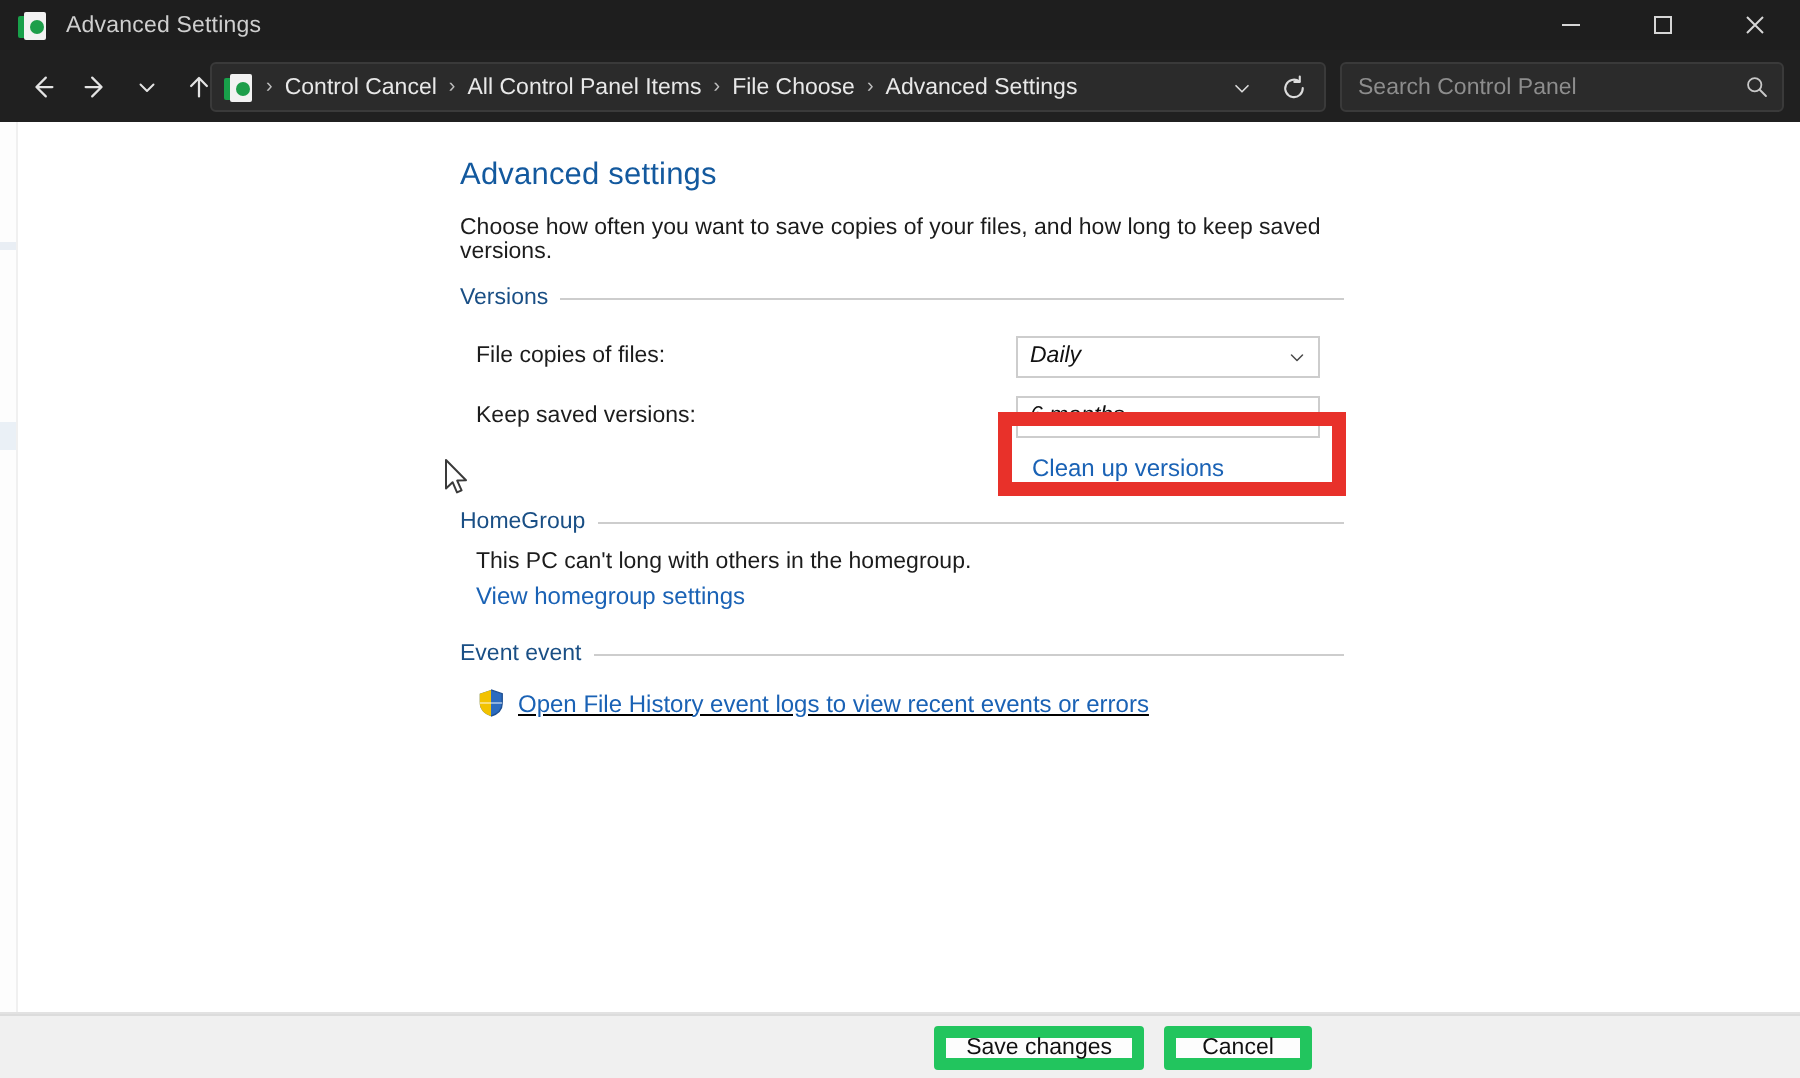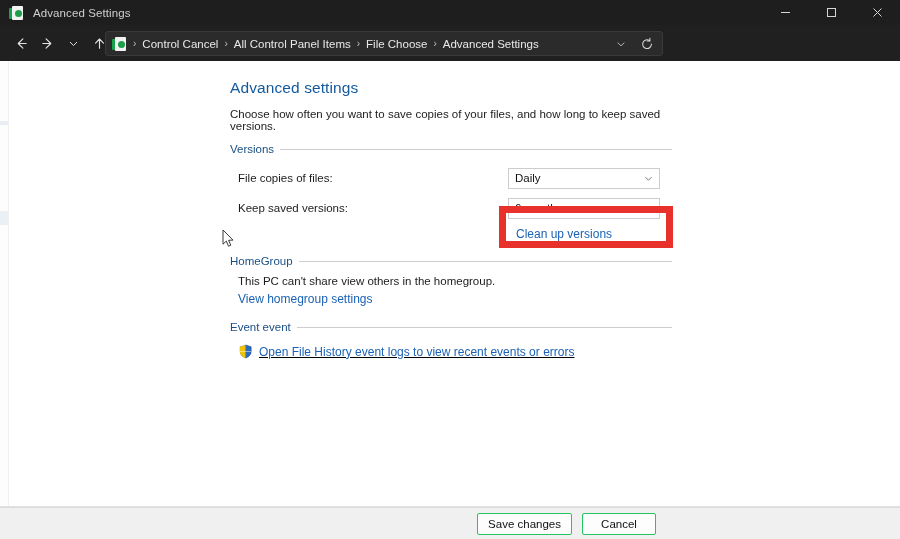--- a/index.html
+++ b/index.html
@@ -179,21 +179,21 @@
     width: 270px; flex: 0 0 270px;
   }
   .combo {
     position: relative;
     width: 152px; height: 21px;
     background: #ffffff;
     border: 1px solid #cdcdcd;
     display: flex; align-items: center;
     padding-left: 6px;
   }
-  .combo .cval { font-size: 11.5px; color: #111; }
+  .combo .cval { font-size: 11.5px; color: #111; font-style: italic; }
   .combo .carrow {
     position: absolute; right: 5px; top: 0; bottom: 0;
     display: flex; align-items: center; color: #4a4a4a;
   }
 
   .link {
     font-size: 12px; color: #1a62b5; text-decoration: none;
     cursor: pointer;
   }
   .cleanup-row {
@@ -229,21 +229,21 @@
     background: #f0f0f0;
     border-top: 1px solid #dcdcdc;
     display: flex; align-items: center; justify-content: flex-end;
     padding-right: 244px;
     gap: 10px;
   }
   .btn {
     height: 22px; min-width: 74px;
     padding: 0 10px;
     background: #fdfdfd;
-    border: 1px solid #22c55e;
+    border: 6px solid #22c55e;
     border-radius: 2px;
     font-family: "Liberation Sans", sans-serif;
     font-size: 11.5px; color: #111;
     display: flex; align-items: center; justify-content: center;
     cursor: pointer;
   }
   .page-bottom-edge {
     position: absolute; left: 0; top: 506px; width: 900px; height: 1px;
     background: #e2e2e2;
   }
@@ -328,20 +328,29 @@
       </div>
       <div class="addr-btn">
         <svg width="14" height="14" viewBox="0 0 16 16">
           <path d="M13 8 A5 5 0 1 1 11 4.2" stroke="currentColor" stroke-width="1.2" fill="none" stroke-linecap="round"></path>
           <path d="M11.3 1.4 V4.5 H8.2" stroke="currentColor" stroke-width="1.2" fill="none" stroke-linecap="round" stroke-linejoin="round"></path>
         </svg>
       </div>
     </div>
   </div>
 
+  <div class="searchbox">
+    <input type="text" placeholder="Search Control Panel" style="">
+    <span class="search-icon">
+      <svg width="13" height="13" viewBox="0 0 16 16">
+        <circle cx="6.6" cy="6.6" r="4.1" fill="none" stroke="currentColor" stroke-width="1.1"></circle>
+        <path d="M9.7 9.7 L13.5 13.5" stroke="currentColor" stroke-width="1.2" stroke-linecap="round"></path>
+      </svg>
+    </span>
+  </div>
 
   <div class="page">
     <div class="left-seam">
       <div class="left-seam-mark"></div>
       <div class="left-seam-mark m2"></div>
     </div>
 
     <div class="content">
 
       <div class="page-title">Advanced settings</div>
@@ -383,21 +392,21 @@
           </div>
         </div>
       </div>
 
       <div class="group" style="margin-top:14px;">
         <div class="group-head">
           <span class="glabel">HomeGroup</span>
           <span class="gline"></span>
         </div>
         <div class="group-body">
-          <div class="static-text">This PC can't share view others in the homegroup.</div>
+          <div class="static-text">This PC can't long with others in the homegroup.</div>
           <span class="link">View homegroup settings</span>
         </div>
       </div>
 
       <div class="group" style="margin-top:14px;">
         <div class="group-head">
           <span class="glabel">Event event</span>
           <span class="gline"></span>
         </div>
         <div class="group-body">

